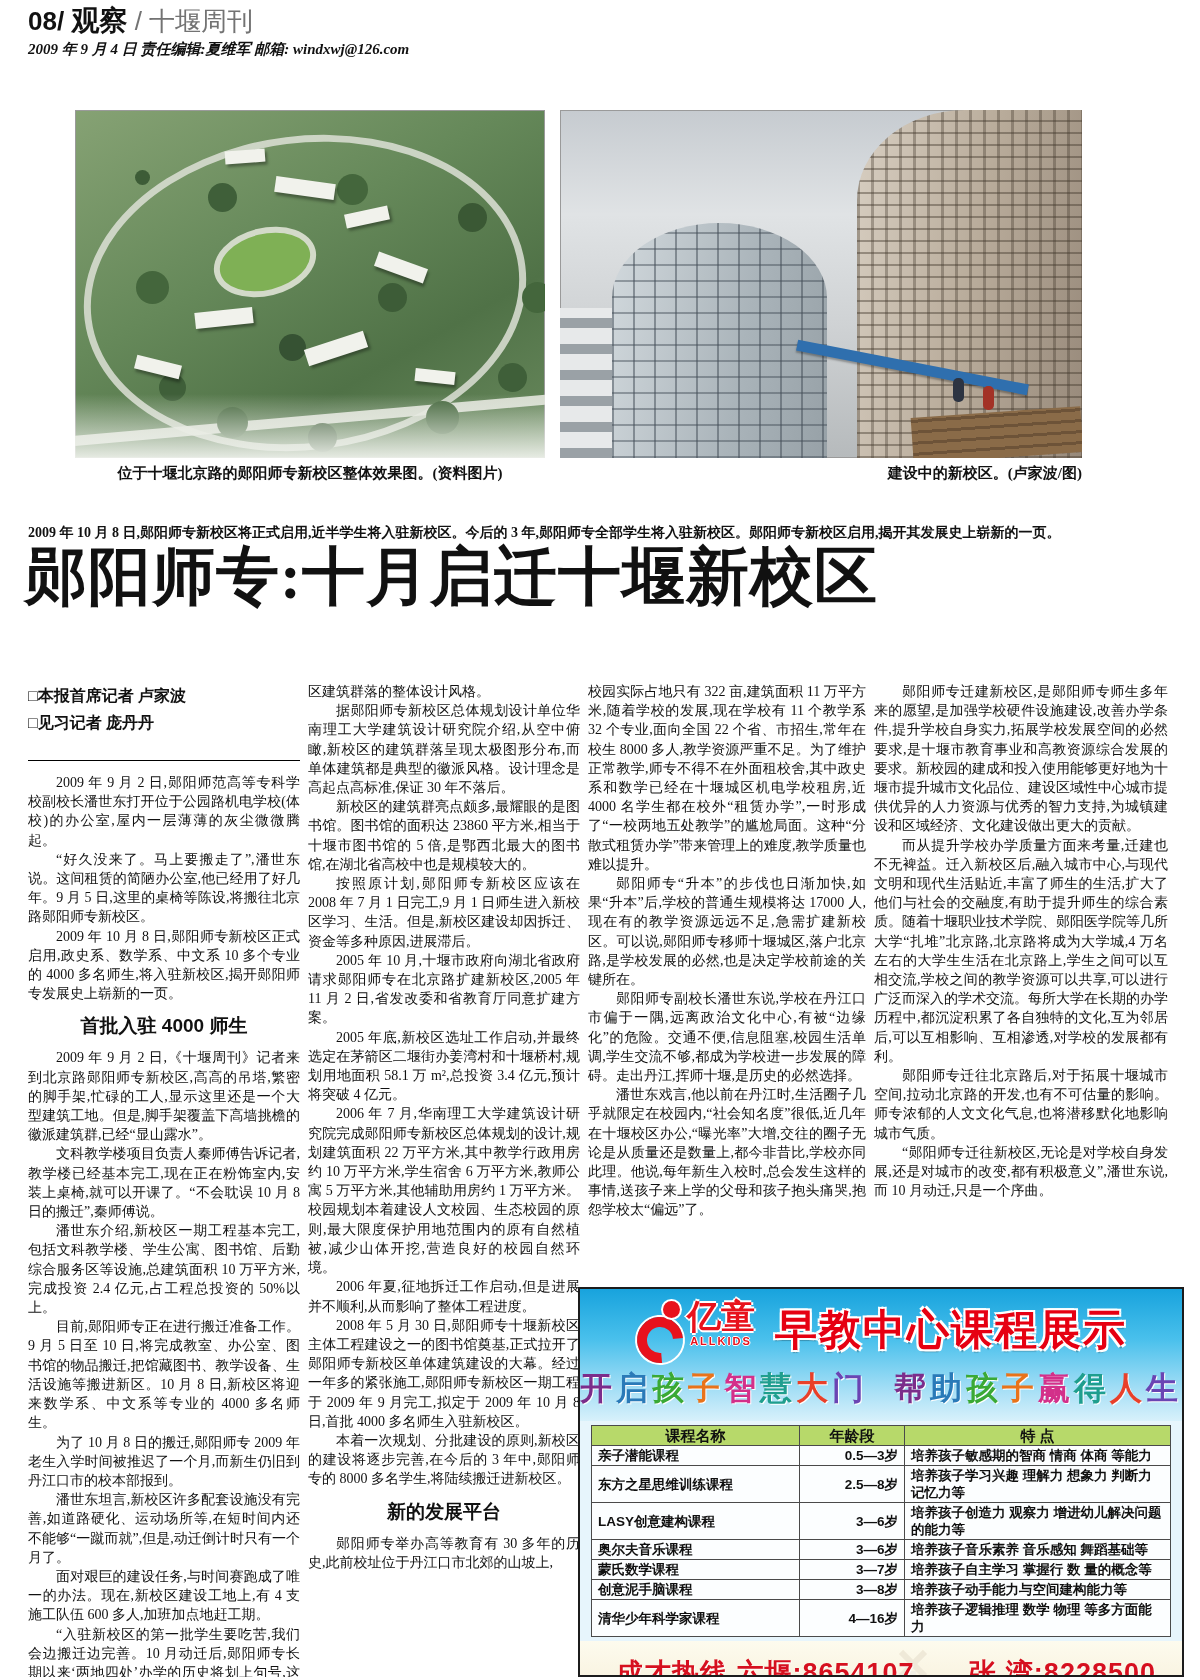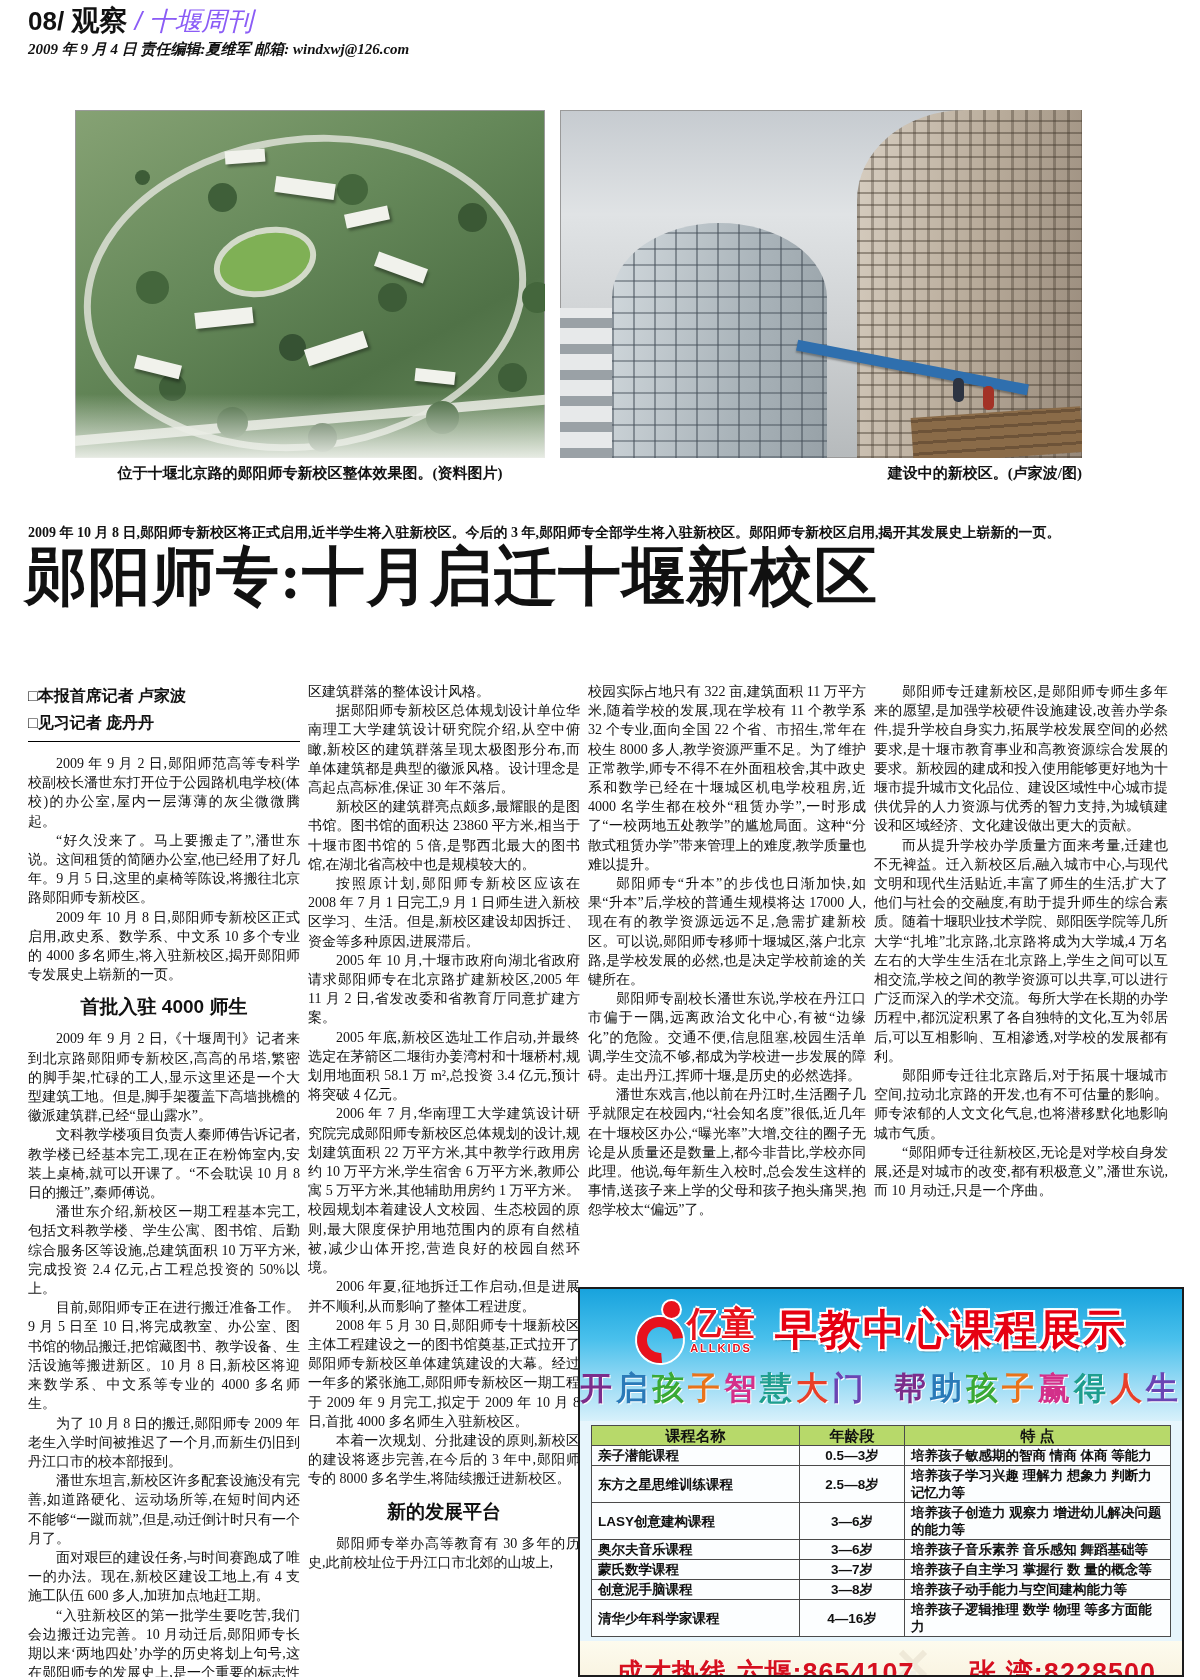--- a/index.html
+++ b/index.html
@@ -4,21 +4,21 @@
 <style>
   html,body{margin:0;padding:0;background:#ffffff;}
   .page{position:relative;width:1200px;height:1680px;background:#fff;overflow:hidden;
         font-family:"Liberation Serif","DejaVu Serif",serif;color:#111;}
 
   
   .masthead{position:absolute;left:28px;top:6px;}
   .mast-row1{font-family:"Liberation Sans","DejaVu Sans",sans-serif;font-size:26px;line-height:30px;}
   .mast-page{font-weight:bold;}
   .mast-section{font-weight:bold;font-size:28px;}
-  .mast-pub{color:#8b5cf6;font-weight:normal;font-style:italic;}
+  .mast-pub{color:#737373;font-weight:normal;}
   .mast-row2{margin-top:4px;font-style:italic;font-weight:bold;font-size:15px;
              font-family:"Liberation Serif",serif;}
 
   
   .photo{position:absolute;top:110px;height:348px;overflow:hidden;box-shadow:0 0 0 1px #9a9a9a inset;}
   .photo-left{left:75px;width:470px;
     background:linear-gradient(150deg,#86a274 0%,#66895a 40%,#507247 70%,#6a8a5e 100%);}
   .pl-ring{position:absolute;left:8px;top:26px;width:430px;height:300px;border:7px solid #dde1d6;
     border-radius:50%;transform:rotate(-7deg);opacity:.85;}
   .pl-road2{position:absolute;left:-30px;bottom:34px;width:560px;height:10px;background:#e3e5dd;
@@ -64,33 +64,33 @@
   .headline{position:absolute;left:24px;top:544px;width:1150px;margin:0;
         font-size:63px;font-weight:bold;letter-spacing:1px;line-height:1.05;}
 
   
   .column{position:absolute;top:682px;height:995px;overflow:hidden;text-align:justify;}
   .col-1{left:28px;width:272px;}
   .col-2{left:308px;width:272px;}
   .col-3{left:588px;width:278px;height:560px;}
   .col-4{left:874px;width:294px;height:560px;}
   .byline{font-family:"Liberation Sans","DejaVu Sans",sans-serif;font-weight:bold;font-size:16px;
-        line-height:27px;border-bottom:1px solid #000;padding-bottom:5px;margin-bottom:12px;}
+        line-height:27px;border-bottom:1px solid #000;padding-bottom:24px;margin-bottom:12px;}
   .byline div{white-space:nowrap;}
   .para{margin:0;font-size:14px;line-height:19.2px;text-indent:2em;}
   .para.cont{text-indent:0;}
   .subhead{margin:10px 0 9px 0;text-align:center;font-family:"Liberation Sans","DejaVu Sans",sans-serif;
         font-size:19px;font-weight:bold;}
 
   
   .ad{position:absolute;left:578px;top:1287px;width:602px;height:386px;border:2px solid #1c1c1c;
       background:#e7f5fc;overflow:hidden;font-family:"Liberation Sans","DejaVu Sans",sans-serif;}
   .ad-top{height:132px;background:linear-gradient(#18a3dd 0%,#49c0ec 38%,#a9e0f6 78%,#d8f1fb 100%);}
   .ad-brandrow{display:flex;align-items:center;justify-content:center;padding-top:10px;}
-  .ad-logo{display:flex;align-items:center;margin-right:20px;}
+  .ad-logo{display:flex;margin-right:20px;}
   .ad-logo-mark{position:relative;width:52px;height:62px;}
   .ad-logo-mark::before{content:'';position:absolute;left:2px;top:18px;width:26px;height:26px;
       border:10px solid #e8121c;border-right-color:transparent;border-radius:50%;
       transform:rotate(40deg);box-shadow:0 0 0 2px #fff;}
   .ad-logo-mark::after{content:'';position:absolute;left:28px;top:2px;width:17px;height:17px;
       background:#e8121c;border-radius:50%;box-shadow:0 0 0 2px #fff;}
   .ad-logo-text{display:flex;flex-direction:column;align-items:center;line-height:1;}
   .ad-logo-cn{font-size:34px;font-weight:bold;color:#e8121c;
       text-shadow:-2px 0 #fff,2px 0 #fff,0 -2px #fff,0 2px #fff;}
   .ad-logo-sub{margin-top:3px;font-size:11px;font-weight:bold;letter-spacing:2px;color:#e8121c;
@@ -98,21 +98,21 @@
   .ad-title{font-size:42px;font-weight:bold;color:#e60012;letter-spacing:2px;
       text-shadow:-2px -2px 0 #fff,2px -2px 0 #fff,-2px 2px 0 #fff,2px 2px 0 #fff,0 3px 1px rgba(0,0,0,.25);}
   .ad-tagline{margin-top:6px;text-align:center;font-size:32px;font-weight:bold;white-space:pre;
       letter-spacing:4px;text-shadow:1px 1px 0 #fff;}
   .ad-table-wrap{padding:4px 11px 0 11px;}
   table.ad-table{width:100%;border-collapse:collapse;background:rgba(255,255,255,.85);}
   .ad-table th,.ad-table td{border:1.6px solid #4a4a4a;font-size:13.5px;padding:1px 6px;
       color:#101010;font-weight:bold;line-height:17px;}
   .ad-table th{background:#b7d96a;text-align:center;font-size:15px;}
   .ad-table td:nth-child(1){width:195px;text-align:left;}
-  .ad-table td:nth-child(2){width:92px;text-align:center;}
+  .ad-table td:nth-child(2){width:92px;text-align:right;}
   .ad-table td:nth-child(3){text-align:left;}
   .ad-footer{position:relative;height:104px;margin-top:4px;
       background:linear-gradient(#fdfbee 0%,#f7f0da 55%,#efe5c9 100%);overflow:hidden;}
   .ad-windmill{position:absolute;left:330px;bottom:28px;width:6px;height:46px;background:#f2efe4;}
   .ad-windmill::before{content:'';position:absolute;left:-14px;top:-10px;width:34px;height:6px;
       background:#efe9d8;transform:rotate(45deg);}
   .ad-windmill::after{content:'';position:absolute;left:-14px;top:-10px;width:34px;height:6px;
       background:#efe9d8;transform:rotate(-45deg);}
   .ad-phones{position:absolute;left:36px;right:26px;top:14px;display:grid;
       grid-template-columns:1.15fr 1fr;row-gap:12px;z-index:2;

